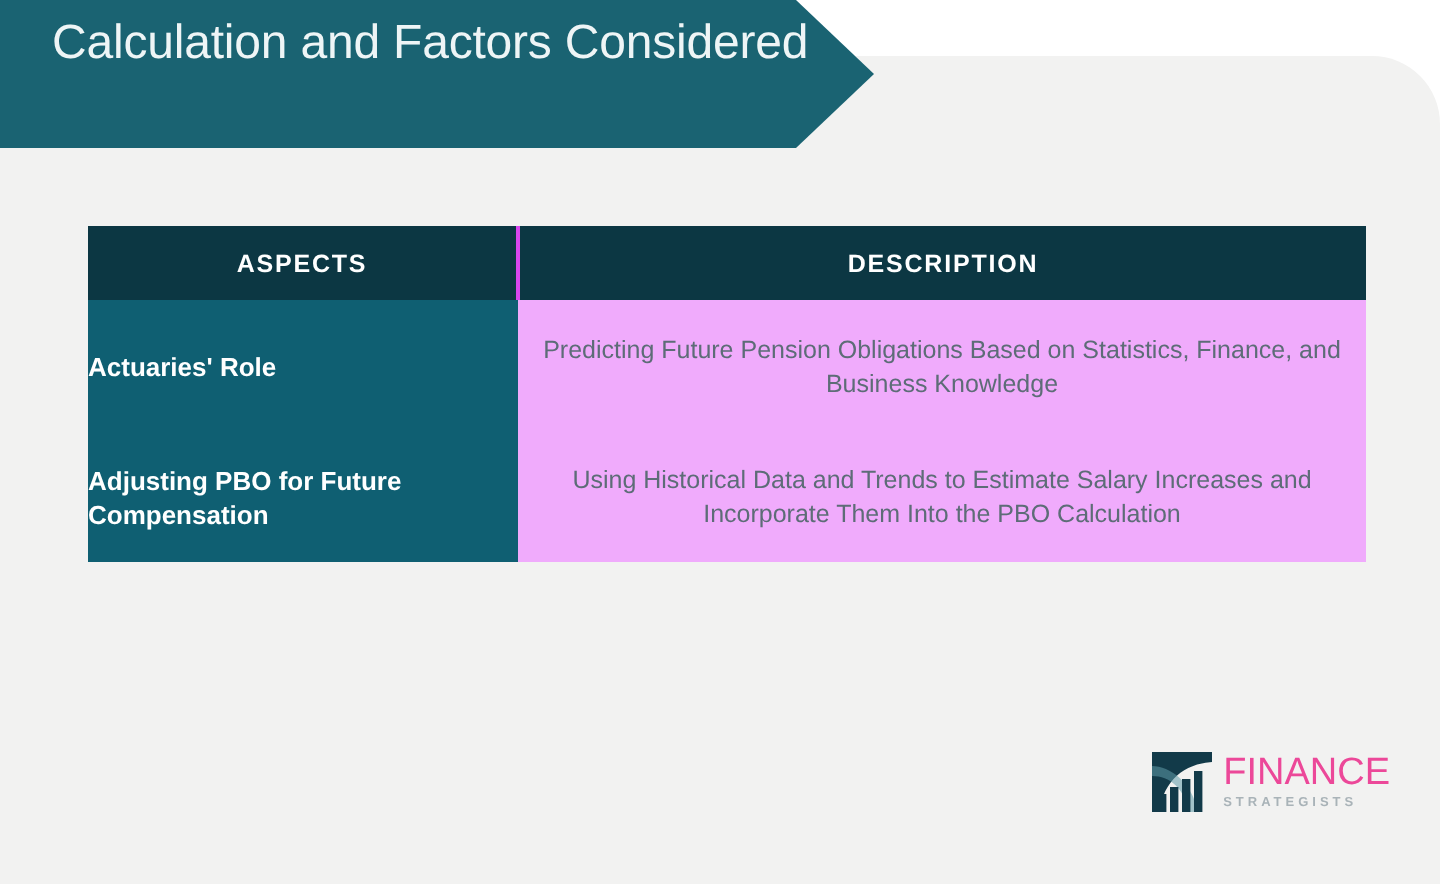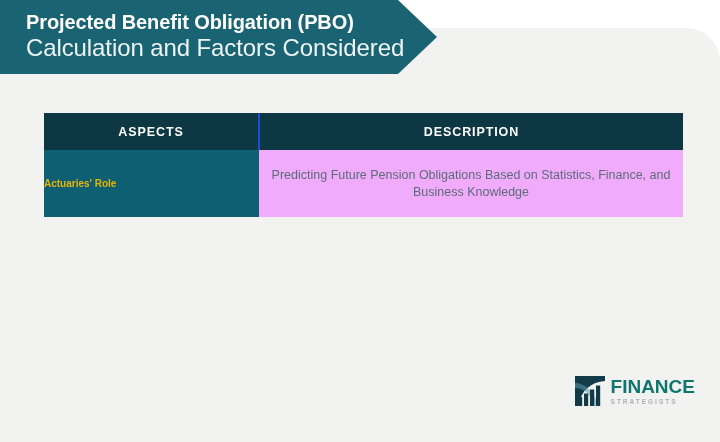--- a/index.html
+++ b/index.html
@@ -79,32 +79,32 @@
     color: #ffffff;
     font-size: 12.5px;
     font-weight: bold;
     letter-spacing: 0.9px;
     text-align: center;
     height: 37px;
     padding: 0;
     border: 0;
   }
   .table thead th.th-aspect {
-    border-right: 2px solid #1d4ed8;
+    border-right: 2px solid #d946ef;
   }
 
   .table tbody td {
     padding: 0;
     vertical-align: middle;
     border: 0;
   }
   .cell-aspect {
     background: #0f5f72;
-    color: #eab308;
-    font-size: 10px;
+    color: #ffffff;
+    font-size: 13px;
     font-weight: bold;
     text-align: left;
     padding: 6px 10px 6px 14px;
     line-height: 17px;
     border-top: 2px solid #f2f2f1;
     border-right: 2px solid #f2f2f1;
   }
   .cell-desc {
     background: #f0abfc;
     color: #5d6c77;
@@ -132,62 +132,65 @@
     height: 30px;
     display: block;
   }
   .logo-text {
     display: flex;
     flex-direction: column;
     justify-content: center;
   }
   .logo-word {
     font-size: 19px;
-    font-weight: bold;
-    color: #0f766e;
+    font-weight: normal;
+    color: #ec4899;
     letter-spacing: 0px;
     line-height: 19px;
   }
   .logo-sub {
     font-size: 6.5px;
     font-weight: bold;
     color: #a9b3b8;
     letter-spacing: 2.0px;
     line-height: 9px;
     margin-top: 1px;
   }
 </style>
 </head>
 <body>
 
 <div class="canvas">
 
   <div class="bg-panel"></div>
 
   <div class="banner">
-    <div class="banner-line1">Projected Benefit Obligation (PBO)</div>
     <div class="banner-line2">Calculation and Factors Considered</div>
   </div>
 
   <table class="table">
     <colgroup>
       <col class="c-aspect">
       <col class="c-desc">
     </colgroup>
     <thead>
       <tr>
         <th class="th-aspect">ASPECTS</th>
         <th>DESCRIPTION</th>
       </tr>
     </thead>
     <tbody>
       <tr class="row-1">
         <td class="cell-aspect">Actuaries' Role</td>
         <td class="cell-desc">Predicting Future Pension Obligations Based on Statistics, Finance, and Business Knowledge</td>
       </tr>
+      <tr class="row-3">
+        <td class="cell-aspect">Adjusting PBO for Future Compensation</td>
+        <td class="cell-desc">Using Historical Data and Trends to Estimate Salary Increases and Incorporate Them Into the PBO Calculation</td>
+      </tr>
     </tbody>
   </table>
 
   <div class="logo">
     <svg class="logo-mark" viewBox="0 0 30 30">
       <path d="M0 0 H30 V5 C16 6 6 14 3.5 30 H0 Z" fill="#123a49"></path>
       <path d="M0 7 C9 7 20 15 23 30 H18.5 C16 18 9 12 0 12 Z" fill="#5f9aa8" opacity="0.55"></path>
       <rect x="3" y="21" width="4.2" height="9" fill="#123a49"></rect>
       <rect x="9" y="17.5" width="4.2" height="12.5" fill="#123a49"></rect>
       <rect x="15" y="13.5" width="4.2" height="16.5" fill="#123a49"></rect>

